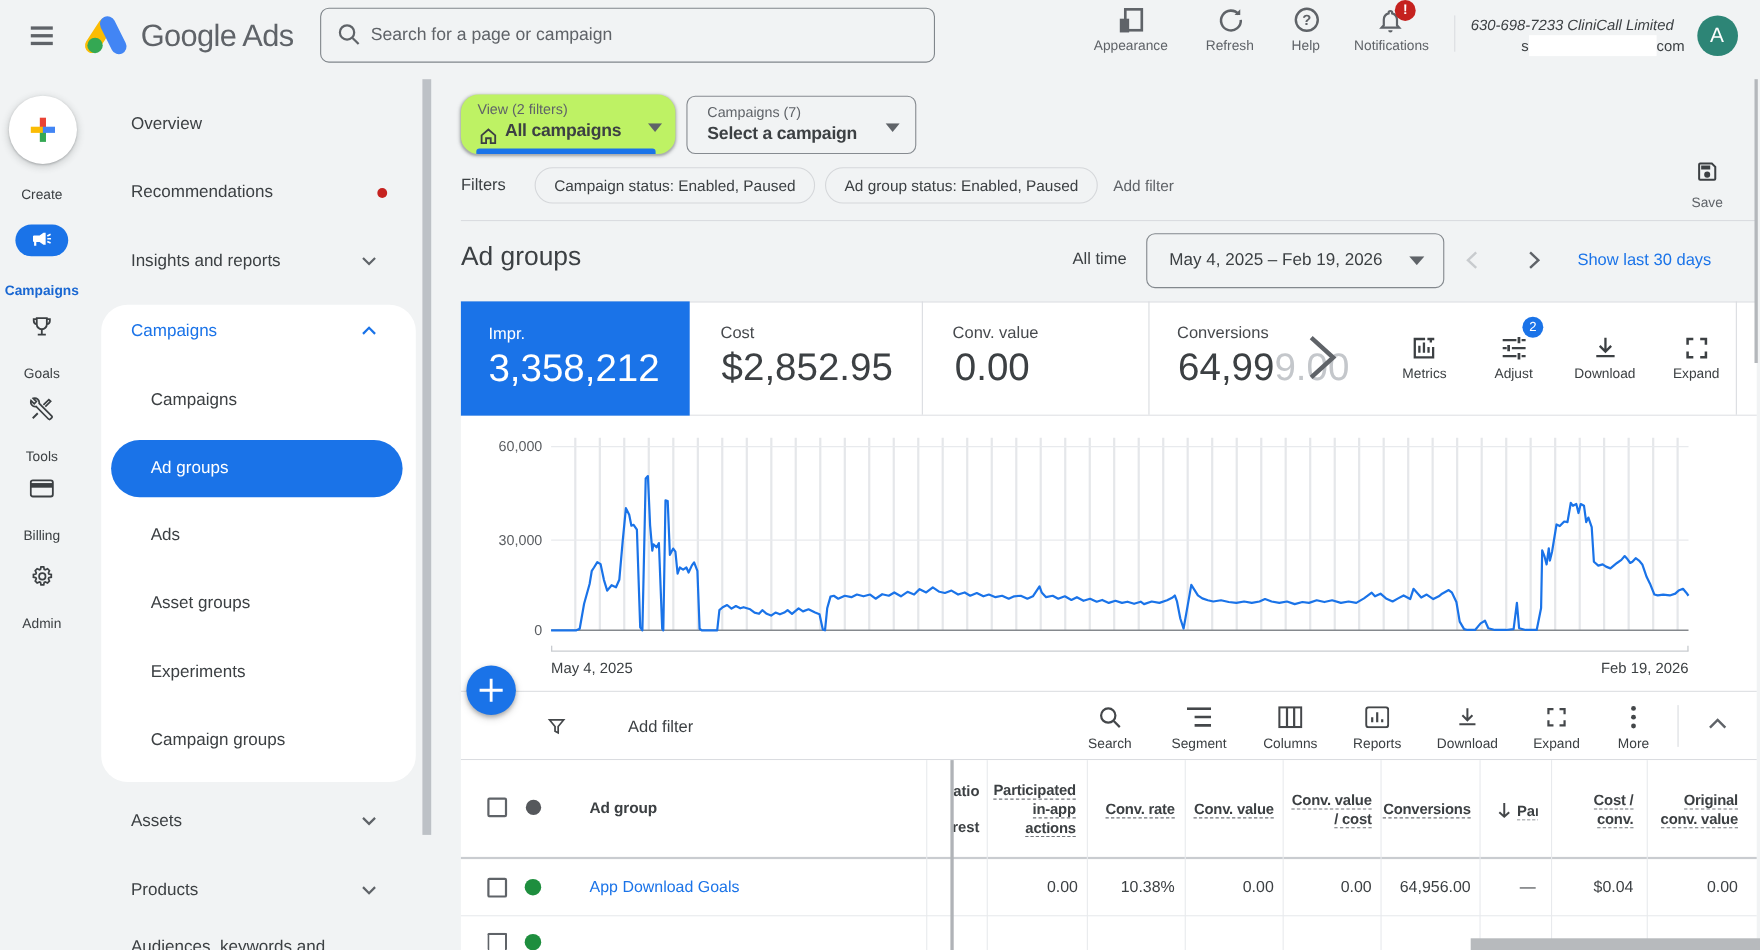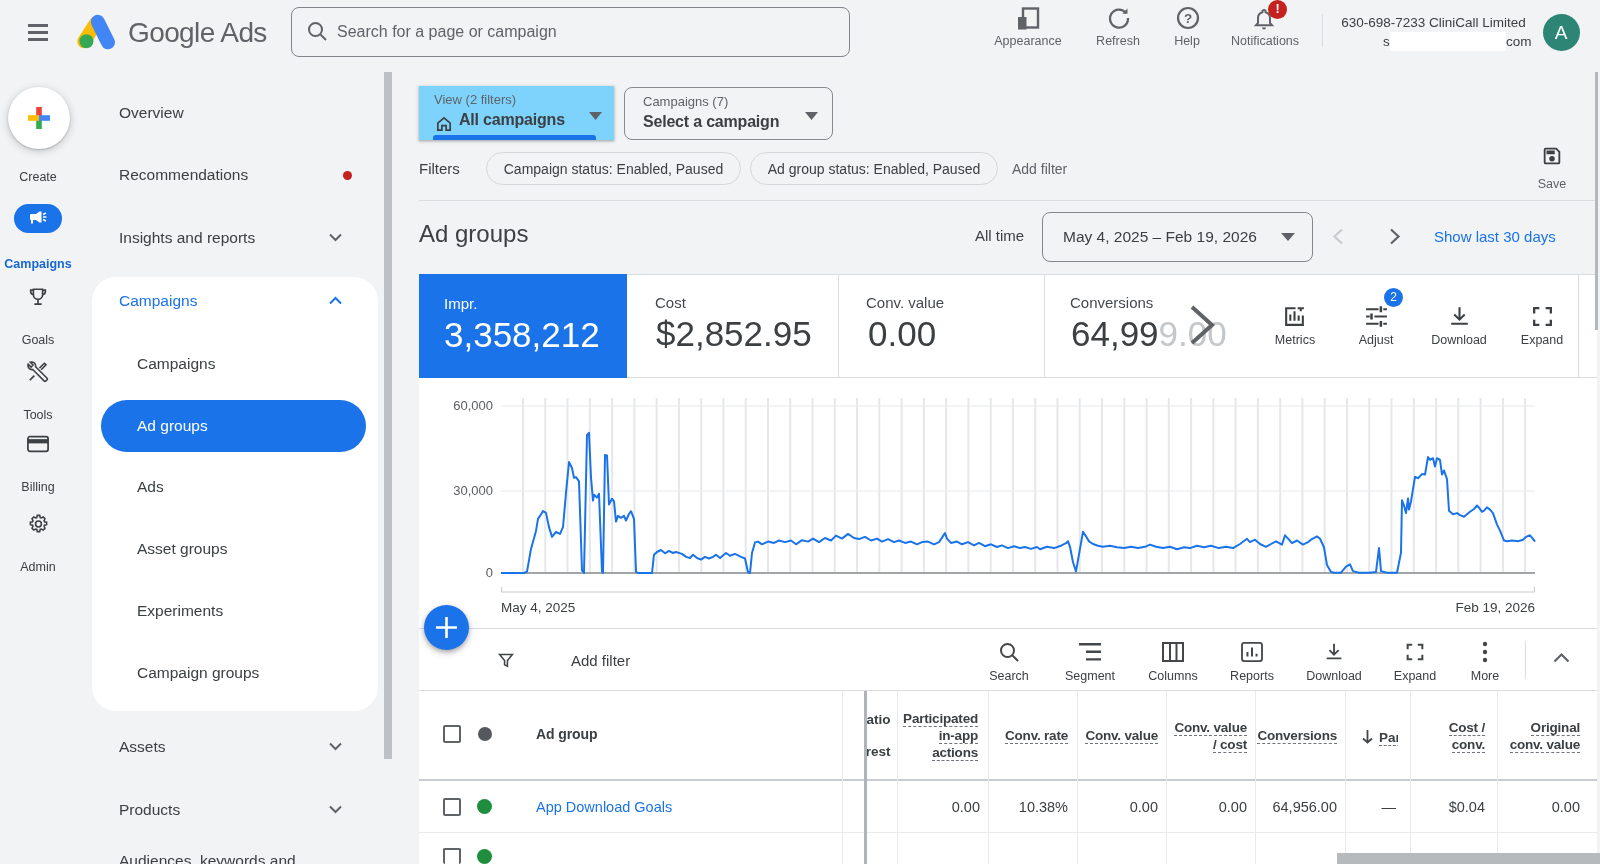--- a/index.html
+++ b/index.html
@@ -50,21 +50,21 @@
     <text x="12" y="16.5" font-size="13.5" font-weight="bold" fill="#5f6368" text-anchor="middle" font-family="Liberation Sans">?</text>
   </svg>
 <div class="lbl" style="left:1172px;top:34px;width:30px;">Help</div>
 <svg class="abs" style="left:1252px;top:7px;" width="24" height="24" viewBox="0 0 24 24">
     <path d="M12 3a1.6 1.6 0 0 1 1.6 1.6v.6A6 6 0 0 1 18 11v5l2 2.2H4L6 16v-5a6 6 0 0 1 4.4-5.8v-.6A1.6 1.6 0 0 1 12 3z" fill="none" stroke="#5f6368" stroke-width="2"></path>
     <path d="M10 20.5h4a2 2 0 0 1-4 0z" fill="#5f6368"></path>
   </svg>
 <div class="abs" style="left:1268px;top:0px;width:19px;height:19px;border-radius:50%;background:#c5221f;color:#fff;font-size:12.5px;font-weight:bold;text-align:center;line-height:19px;">!</div>
 <div class="lbl" style="left:1222px;top:34px;width:86px;">Notifications</div>
 <div class="abs" style="left:1322px;top:14px;width:1px;height:33px;background:#dadce0;"></div>
-<div class="abs" style="left:1337px;top:15px;width:193px;font-size:13.5px;color:#3c4043;text-align:center;">630-698-7233 CliniCall Limited</div>
+<div class="abs" style="left:1337px;top:15px;width:193px;font-size:13.5px;color:#3c4043;text-align:left;font-style:italic;">630-698-7233 CliniCall Limited</div>
 <div class="abs" style="left:1383px;top:34px;font-size:13.5px;color:#3c4043;">s</div>
 <div class="abs" style="left:1506px;top:34px;font-size:13.5px;color:#3c4043;">com</div>
 <div class="abs" style="left:1390px;top:32px;width:116px;height:19px;background:#fff;"></div>
 <div class="abs" style="left:1542.5px;top:13.5px;width:37px;height:37px;border-radius:50%;background:#2d8576;color:#fff;font-size:19px;text-align:center;line-height:37px;">A</div>
 
 
 <div class="abs" style="left:8px;top:87px;width:62px;height:62px;border-radius:50%;background:#fff;box-shadow:0 1px 2px rgba(60,64,67,.3),0 2px 6px 2px rgba(60,64,67,.15);"></div>
 <svg class="abs" style="left:26px;top:105px;" width="26" height="26" viewBox="0 0 26 26">
  <rect x="10.2" y="2" width="5.6" height="11" fill="#ea4335"></rect>
  <rect x="10.2" y="13" width="5.6" height="11" fill="#34a853"></rect>
@@ -127,21 +127,21 @@
   </svg>
 <div class="nav2" style="top:801px;">Products</div>
 <svg class="abs" style="left:329px;top:805px;" width="13" height="9" viewBox="0 0 13 9">
     <path d="M1 1.5 6.5 7 12 1.5" fill="none" stroke="#5f6368" stroke-width="2"></path>
   </svg>
 <div class="nav2" style="top:852px;">Audiences, keywords and</div>
 
 <div class="abs" style="left:383.5px;top:72px;width:8.5px;height:687px;background:#bdc1c6;"></div>
 
 
-<div class="abs" style="left:419px;top:86px;width:195px;height:54px;background:#7dd3fc;border-radius:0;box-shadow:0 1px 2px rgba(60,64,67,.3),0 1px 3px 1px rgba(60,64,67,.15);overflow:hidden;">
+<div class="abs" style="left:419px;top:86px;width:195px;height:54px;background:#bef264;border-radius:16px;box-shadow:0 1px 2px rgba(60,64,67,.3),0 1px 3px 1px rgba(60,64,67,.15);overflow:hidden;">
  <div style="position:absolute;left:15px;top:6px;font-size:13px;color:#5f6368;">View (2 filters)</div>
  <div style="position:absolute;left:40px;top:25px;font-size:16px;color:#3c4043;font-weight:bold;letter-spacing:-0.2px;">All campaigns</div>
  <div style="position:absolute;left:14px;bottom:0;width:163px;height:5px;background:#1a73e8;border-radius:3px 3px 0 0;"></div>
 </div>
 <svg class="abs" style="left:436px;top:116px;" width="16" height="15" viewBox="0 0 18 17">
     <path d="M2 8 9 2l7 6v8h-4.6v-5H6.6v5H2z" fill="none" stroke="#3c4043" stroke-width="1.9"></path>
   </svg>
 <svg class="abs" style="left:589px;top:112px;" width="13" height="8" viewBox="0 0 13 8">
     <path d="M0 0h13L6.5 8z" fill="#5f6368"></path>
   </svg>

